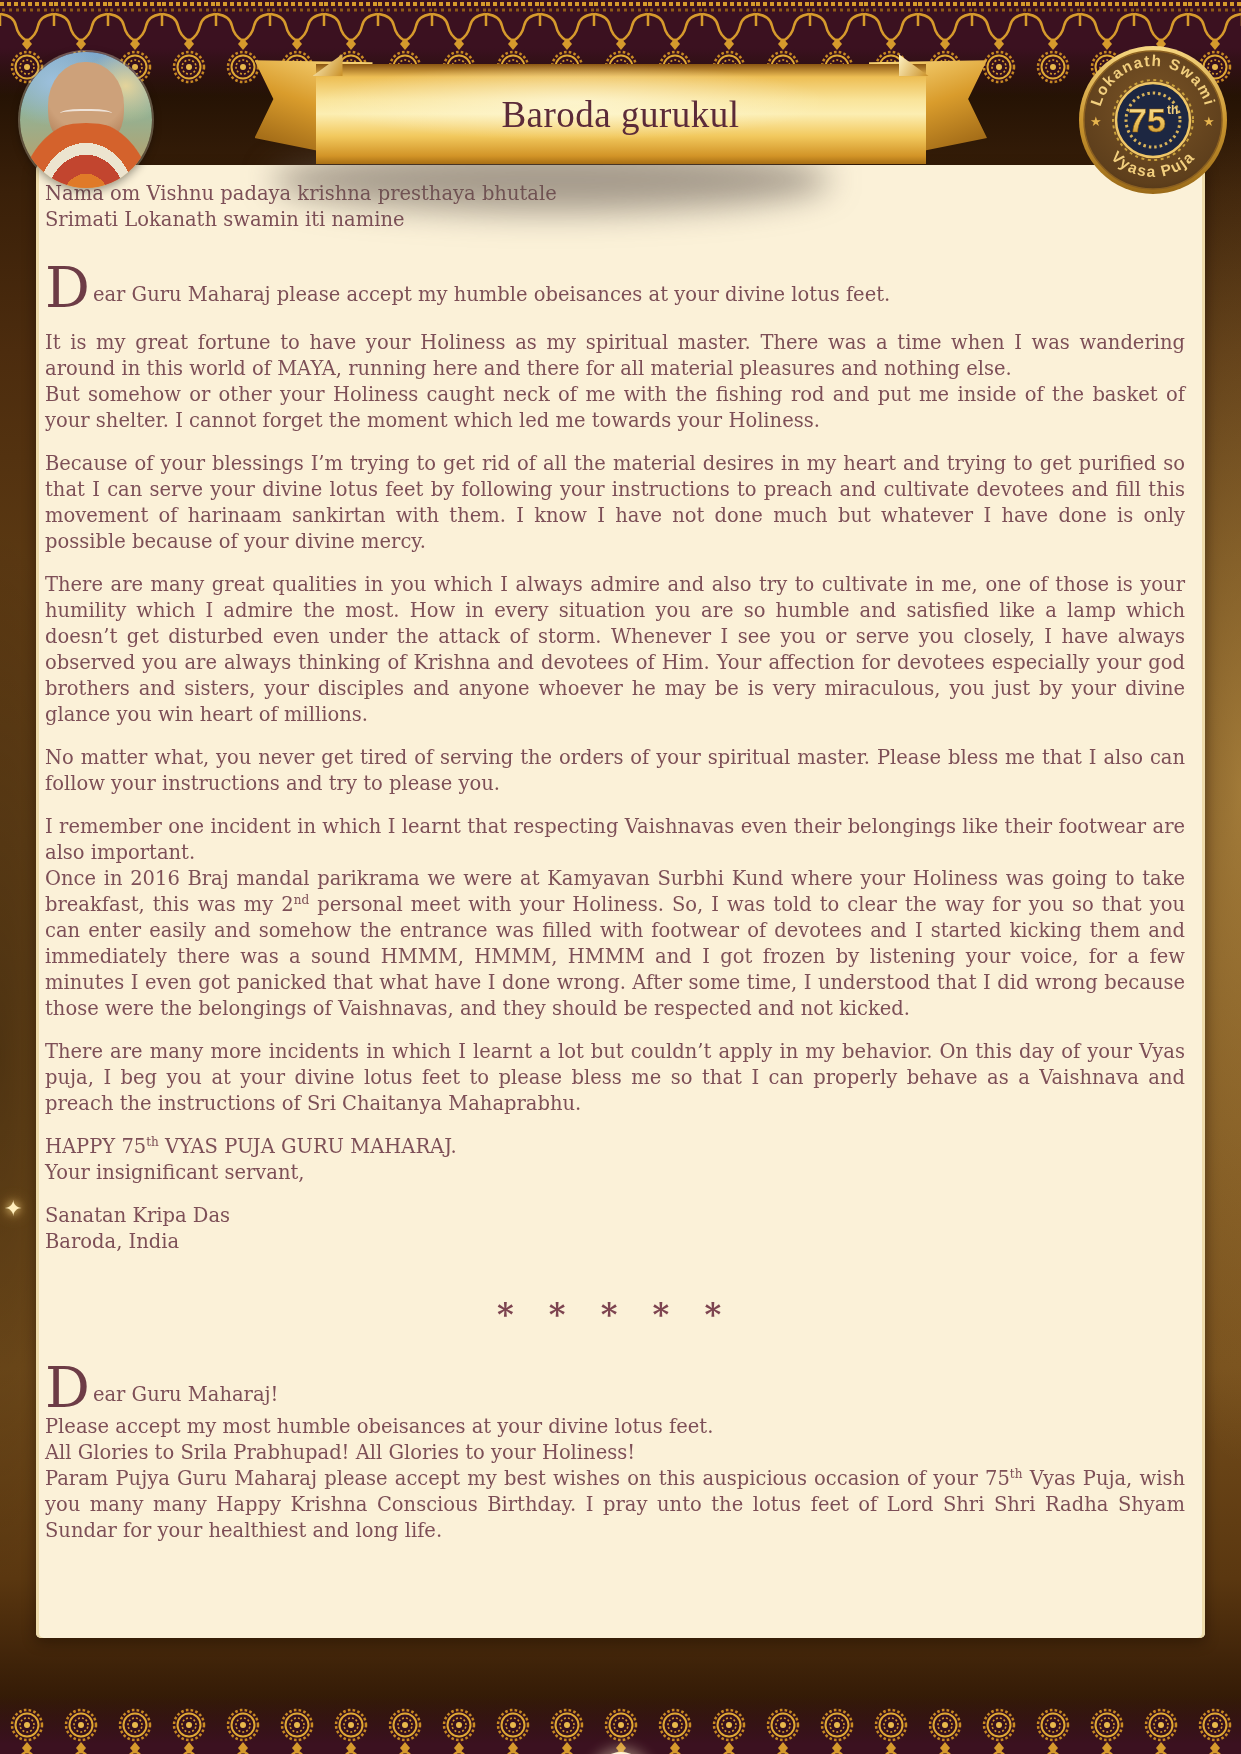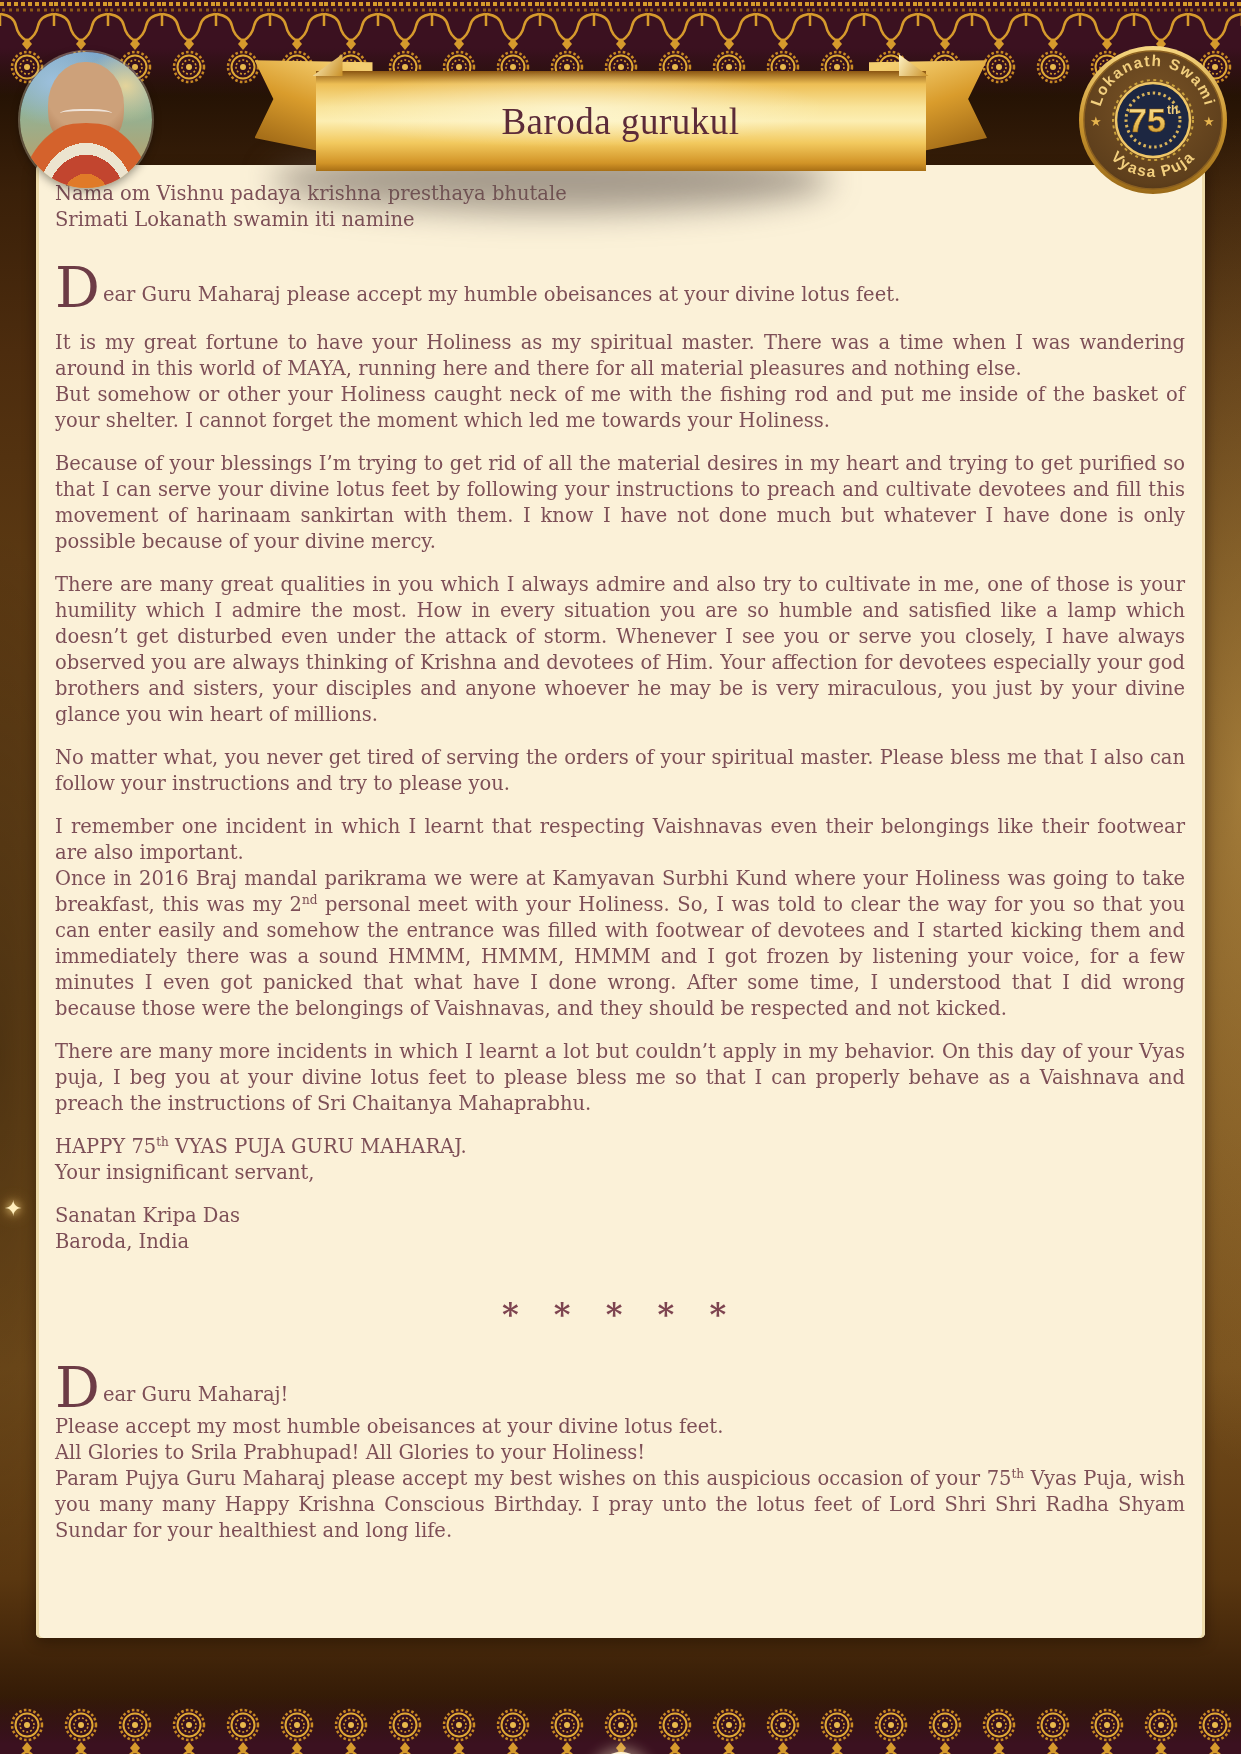--- a/index.html
+++ b/index.html
@@ -18,21 +18,21 @@
   .border-strip { position:absolute; left:0; width:1241px; z-index:3; }
   .border-strip.top { top:0; }
   .border-wrap-bottom { position:absolute; left:0; bottom:0; width:1241px; height:58px; overflow:hidden; z-index:3; }
   .border-wrap-bottom svg { position:absolute; left:0; bottom:-38px; transform:scaleY(-1); }
 
   
   .card {
     position:absolute; left:36px; top:165px; width:1169px; height:1473px;
     background:#fbf1d8; border-radius:5px; z-index:2;
     box-shadow: inset 3px 0 0 #eedcab, inset -3px 0 0 #eedcab, 0 4px 14px rgba(20,8,0,.45);
-    padding:14px 20px 0 19px; overflow:hidden;
+    padding:14px 20px 0 9px; overflow:hidden;
   }
   .letter { color:#7d4f57; font-size:19.5px; line-height:26px; text-align:justify; }
   .preline { white-space:pre-line; }
   .para { margin-top:17px; }
   .invocation { margin-top:2px; text-align:left; }
   .salute { margin-top:30px; text-align:left; }
   .dropcap {
     font-size:56px; line-height:0.9; color:#6d3c46; font-weight:400;
     letter-spacing:1px; vertical-align:-6px; padding-right:2px;
   }
@@ -49,21 +49,21 @@
   .ribbon .shadow {
     position:absolute; left:10px; right:150px; top:96px; height:64px; border-radius:50%;
     background:rgba(96,86,78,.55); filter:blur(16px); z-index:0;
   }
   .wing { position:absolute; top:6px; width:118px; height:108px; z-index:1;
     background:linear-gradient(200deg,#f4ce70 10%,#d99c2c 45%,#8f5a10 95%); }
   .wing.l { left:-6px;  clip-path:polygon(100% 4%, 100% 96%, 0 74%, 16% 38%, 0 2%); }
   .wing.r { right:-6px; transform:scaleX(-1);
     clip-path:polygon(100% 4%, 100% 96%, 0 74%, 16% 38%, 0 2%); }
   .band {
-    position:absolute; left:55px; right:55px; top:19px; height:100px; z-index:2;
+    position:absolute; left:55px; right:55px; top:12px; height:100px; z-index:2;
     background:linear-gradient(180deg,#8a5512 0%,#edbe54 13%,#f9e49a 36%,#fceeb2 50%,#f2c95e 72%,#d29427 92%,#a86f15 100%);
     display:flex; align-items:center; justify-content:center;
   }
   .band::before { content:""; position:absolute; inset:0;
     background:radial-gradient(60% 55% at 42% 38%, rgba(255,255,240,.55), transparent 70%); }
   .band-title { position:relative; font-family:"Liberation Serif", serif; font-size:37px;
     color:#5c2b39; letter-spacing:.5px; }
   .topfold { position:absolute; top:2px; width:30px; height:22px; z-index:3;
     background:linear-gradient(120deg,#fff3c4,#c98f25); }
   .topfold.l { left:52px;  clip-path:polygon(0 100%,100% 0,100% 100%); }

